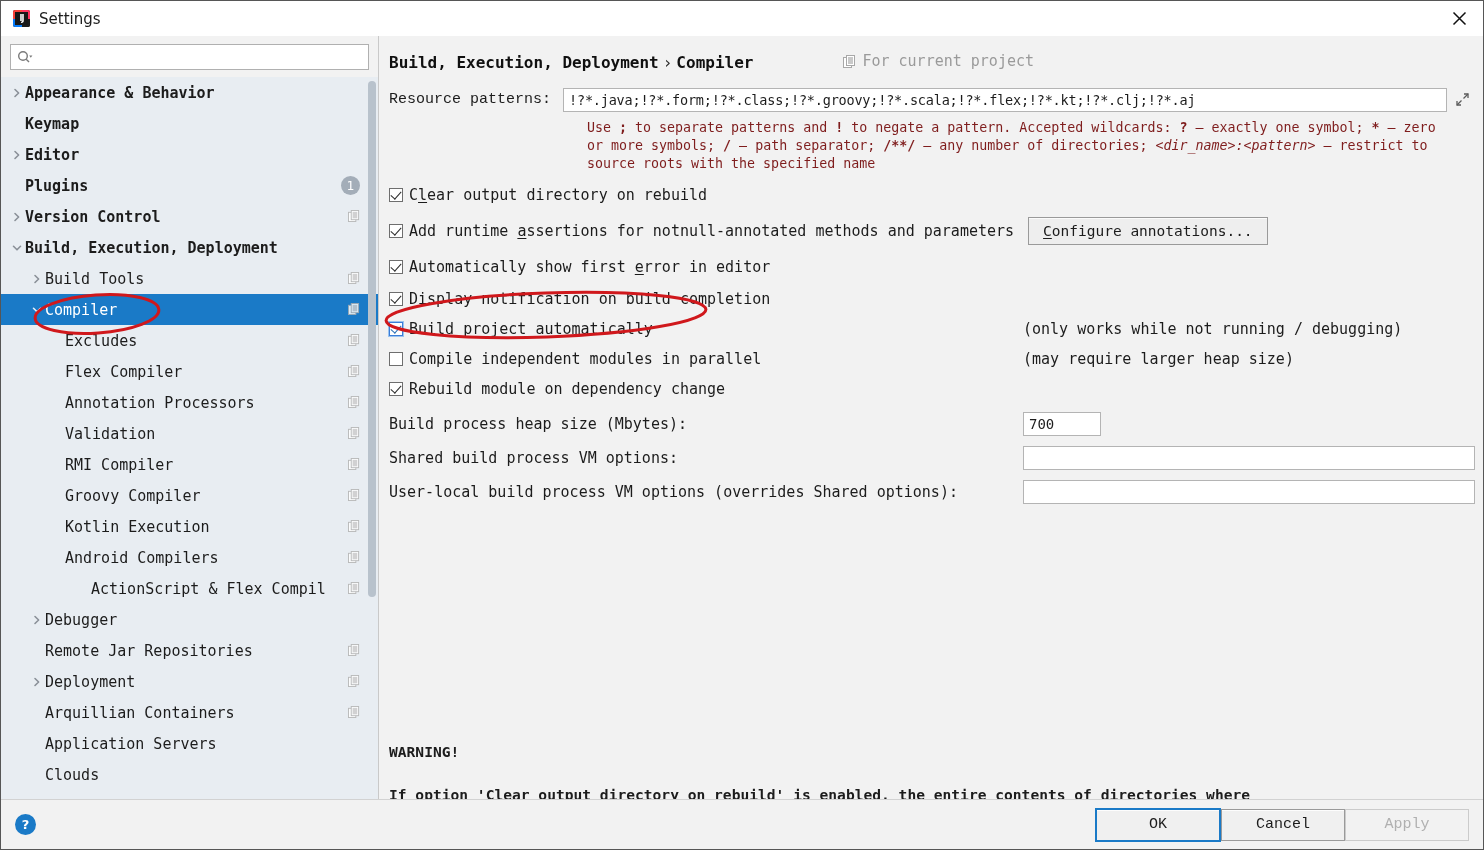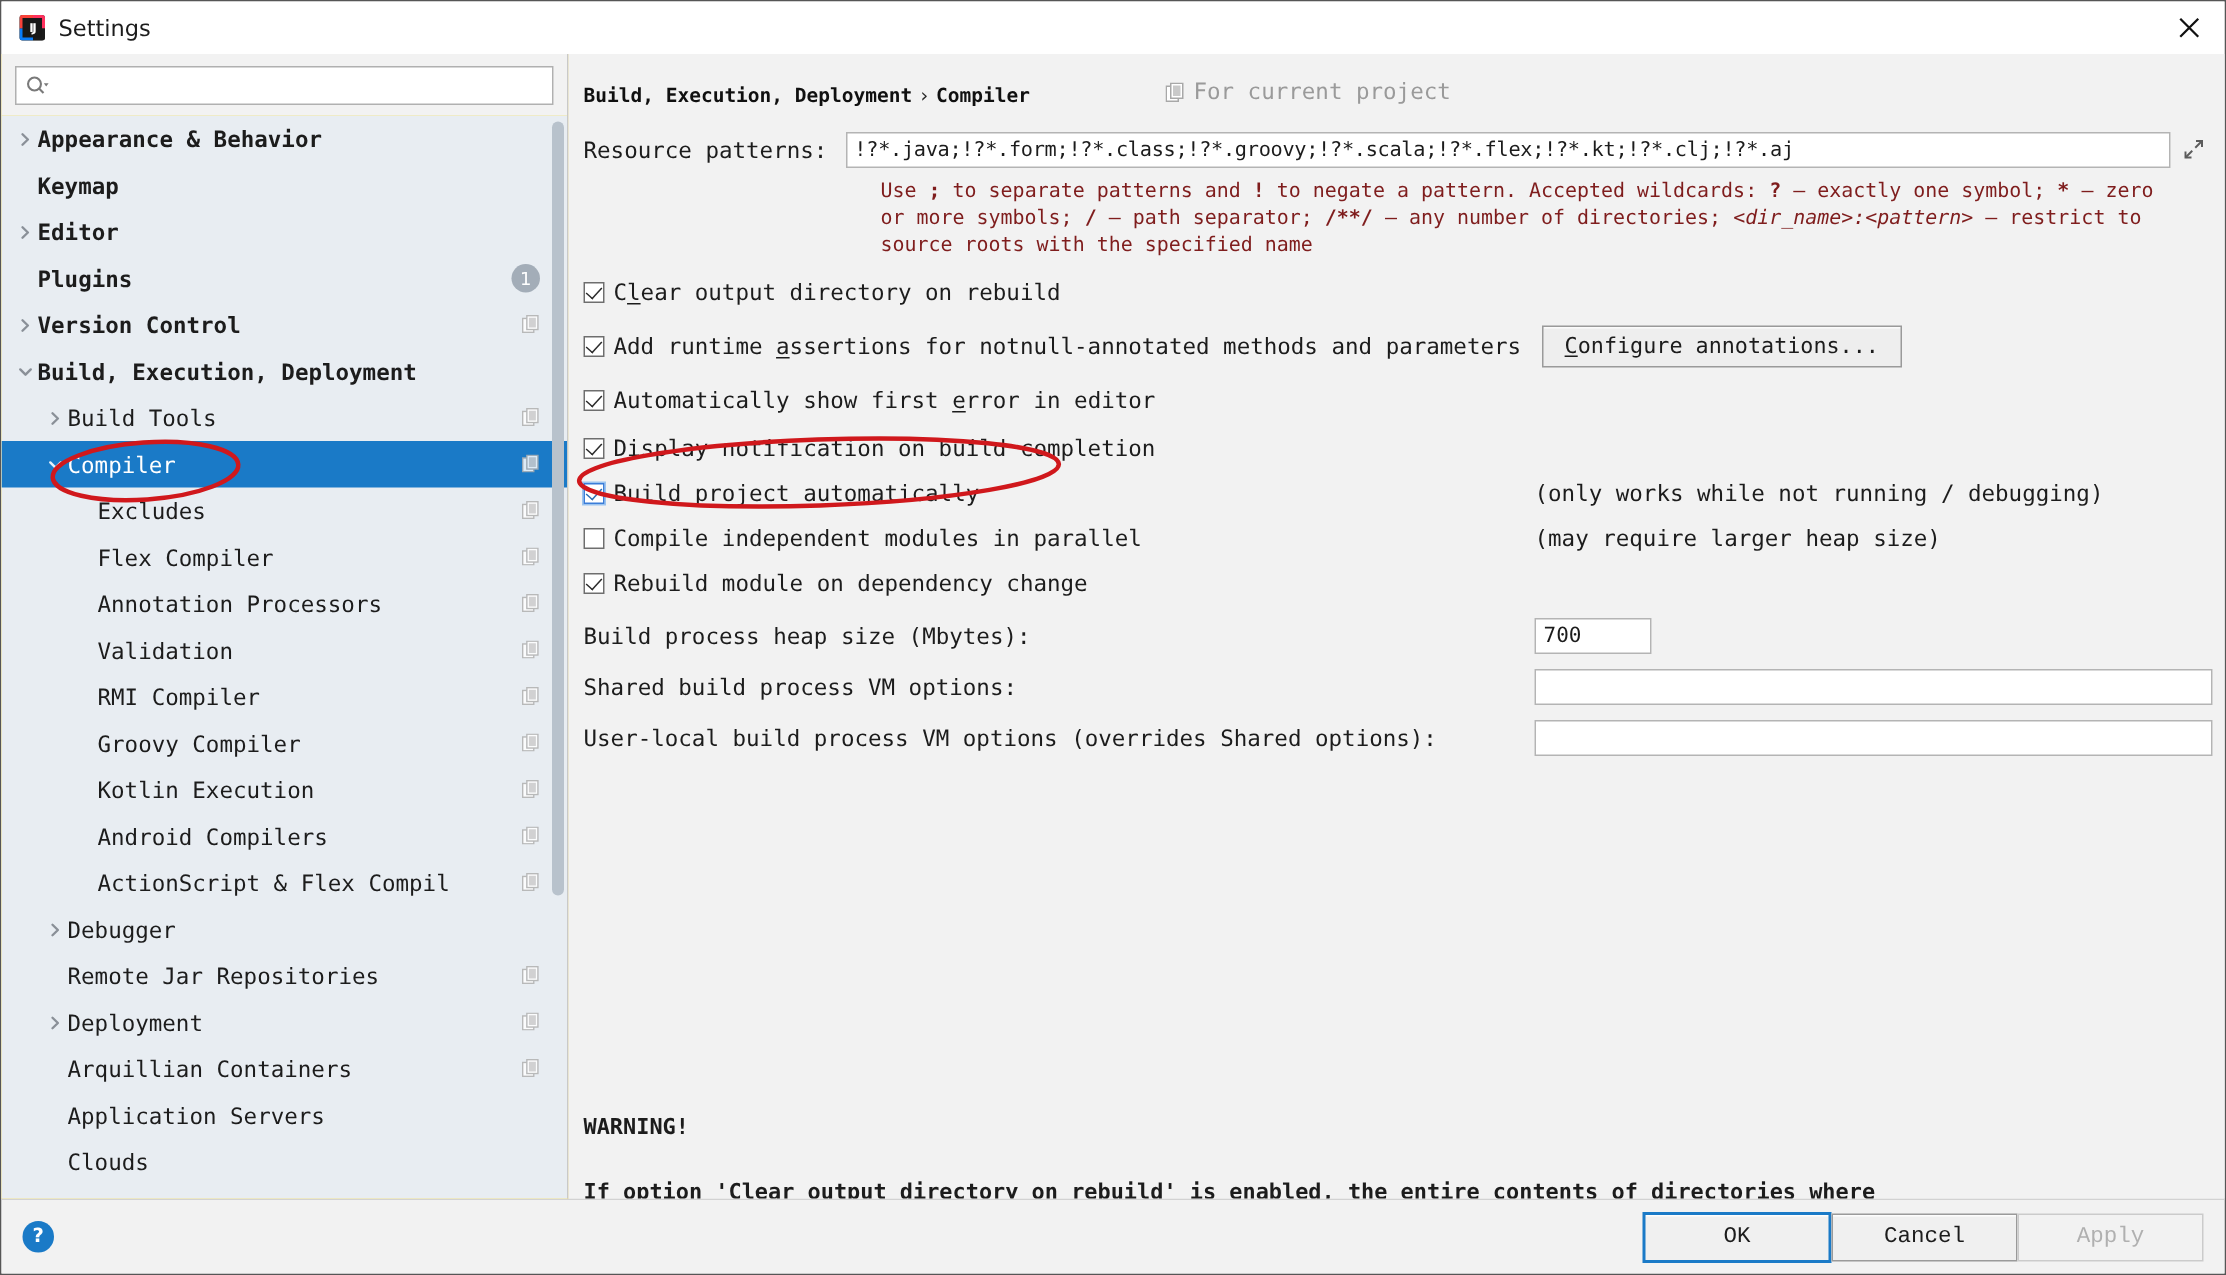--- a/index.html
+++ b/index.html
@@ -163,20 +163,21 @@
   }
   .tree-row.selected {
     background: #1a7ac7;
     color: #ffffff;
   }
   .tree-row.selected .arrow { color: #e6f1fb; }
   .tree-row.truncate .label {
     max-width: 268px;
     overflow: hidden;
     text-overflow: clip;
+    margin-left: 26px;
   }
 
   
   .sb-track {
     position: absolute;
     right: 0; top: 0;
     width: 12px;
     height: 100%;
     background: transparent;
   }
@@ -198,21 +199,21 @@
     box-sizing: border-box;
     overflow: hidden;
   }
 
   .crumb-row {
     display: flex;
     align-items: baseline;
     padding: 16px 0 0 10px;
   }
   .crumb {
-    font-size: 13px;
+    font-size: 16px;
     font-weight: bold;
     color: #101010;
     white-space: nowrap;
   }
   .crumb .sep { font-weight: normal; color: #2b2b2b; padding: 0 4px; }
   .for-project {
     margin-left: 90px;
     display: flex;
     align-items: center;
     color: #9a9a9a;
@@ -226,20 +227,21 @@
     align-items: center;
     margin-top: 16px;
     padding-left: 10px;
     padding-right: 8px;
   }
   .res-label {
     font-size: 15px;
     color: #1c1c1c;
     white-space: nowrap;
     margin-right: 12px;
+    font-family: Liberation Mono, monospace;
   }
   .res-field {
     flex: 1 1 auto;
     height: 24px;
     background: #ffffff;
     border: 1px solid #b4b4b4;
     display: flex;
     align-items: center;
     padding: 0 5px;
     box-sizing: border-box;

